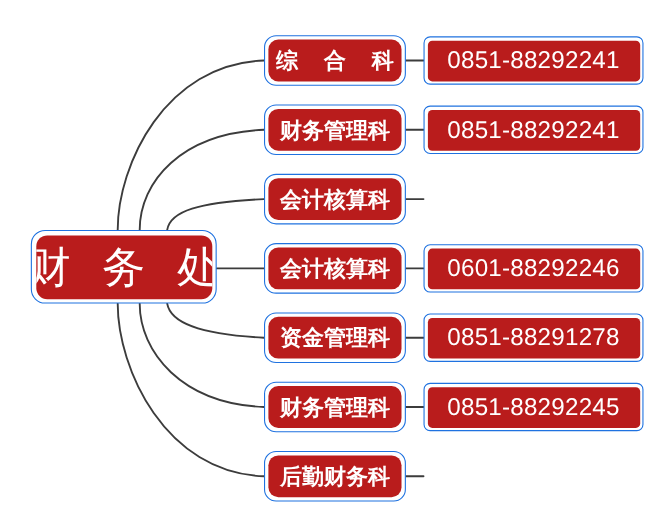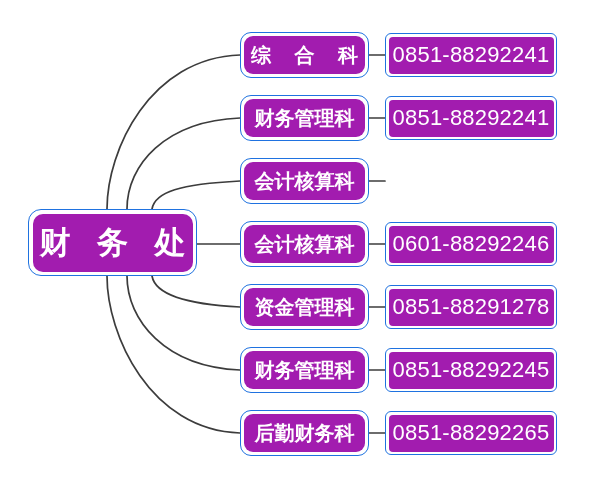--- a/index.html
+++ b/index.html
@@ -34,42 +34,42 @@
     background: #ffffff;
     display: flex;
     align-items: center;
     justify-content: center;
     z-index: 2;
   }
   .node .body {
     box-sizing: border-box;
     width: 100%;
     height: 100%;
-    background: #a21caf;
+    background: #b91c1c;
     display: flex;
     align-items: center;
     justify-content: center;
     color: #ffffff;
     white-space: nowrap;
     overflow: hidden;
   }
 
   
   .node.root {
     left: 28px;
     top: 209px;
     width: 169px;
     height: 67px;
     border-radius: 13px;
     padding: 3.5px;
   }
   .node.root .body {
     border-radius: 10px;
-    font-size: 31px;
-    font-weight: bold;
+    font-size: 39px;
+    font-weight: normal;
     letter-spacing: 9px;
     text-indent: 9px;
   }
 
   
   .node.dept {
     left: 240px;
     width: 129px;
     height: 46px;
     border-radius: 11px;
@@ -81,21 +81,21 @@
     font-weight: bold;
   }
   .node.dept.spaced .body {
     letter-spacing: 9px;
     text-indent: 9px;
   }
 
   
   .node.phone {
     left: 385px;
-    width: 172px;
+    width: 200px;
     height: 44px;
     border-radius: 6px;
     padding: 2.5px;
   }
   .node.phone .body {
     border-radius: 4px;
     font-size: 22px;
     letter-spacing: 0.2px;
   }
 </style>
@@ -170,17 +170,14 @@
   <div class="node dept" style="top:347px">
     <div class="body">财务管理科</div>
   </div>
   <div class="node phone" style="top:348px">
     <div class="body">0851-88292245</div>
   </div>
 
   <div class="node dept" style="top:410px">
     <div class="body">后勤财务科</div>
   </div>
-  <div class="node phone" style="top:411px">
-    <div class="body">0851-88292265</div>
-  </div>
 
 </div>
 
 </body></html>

